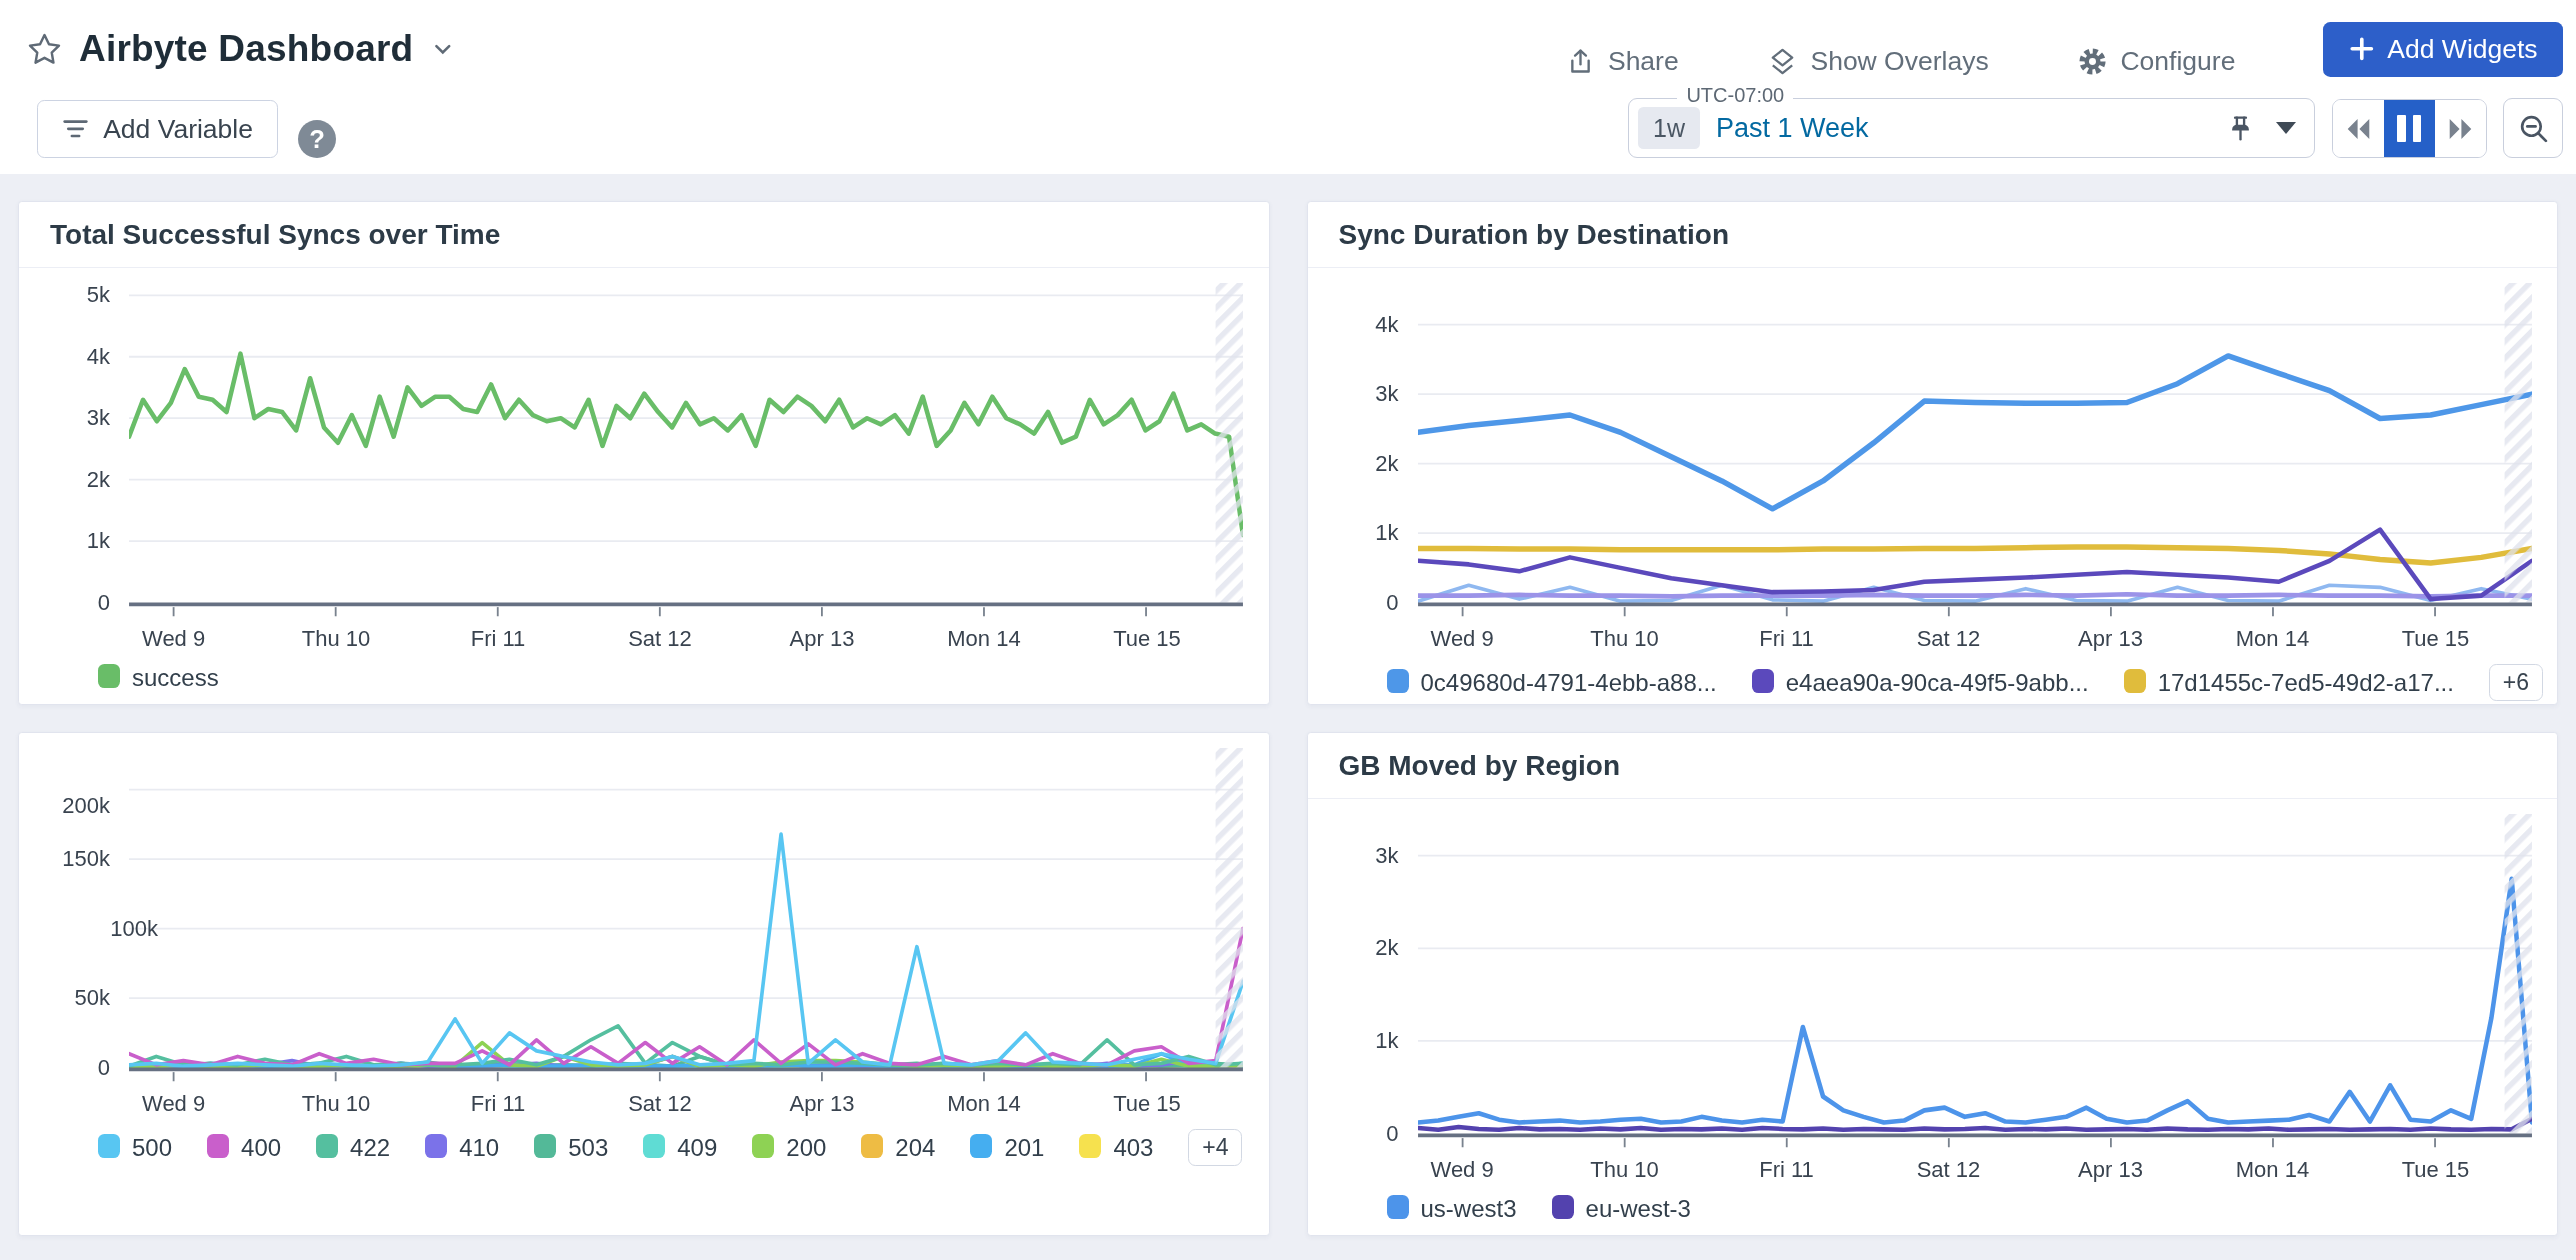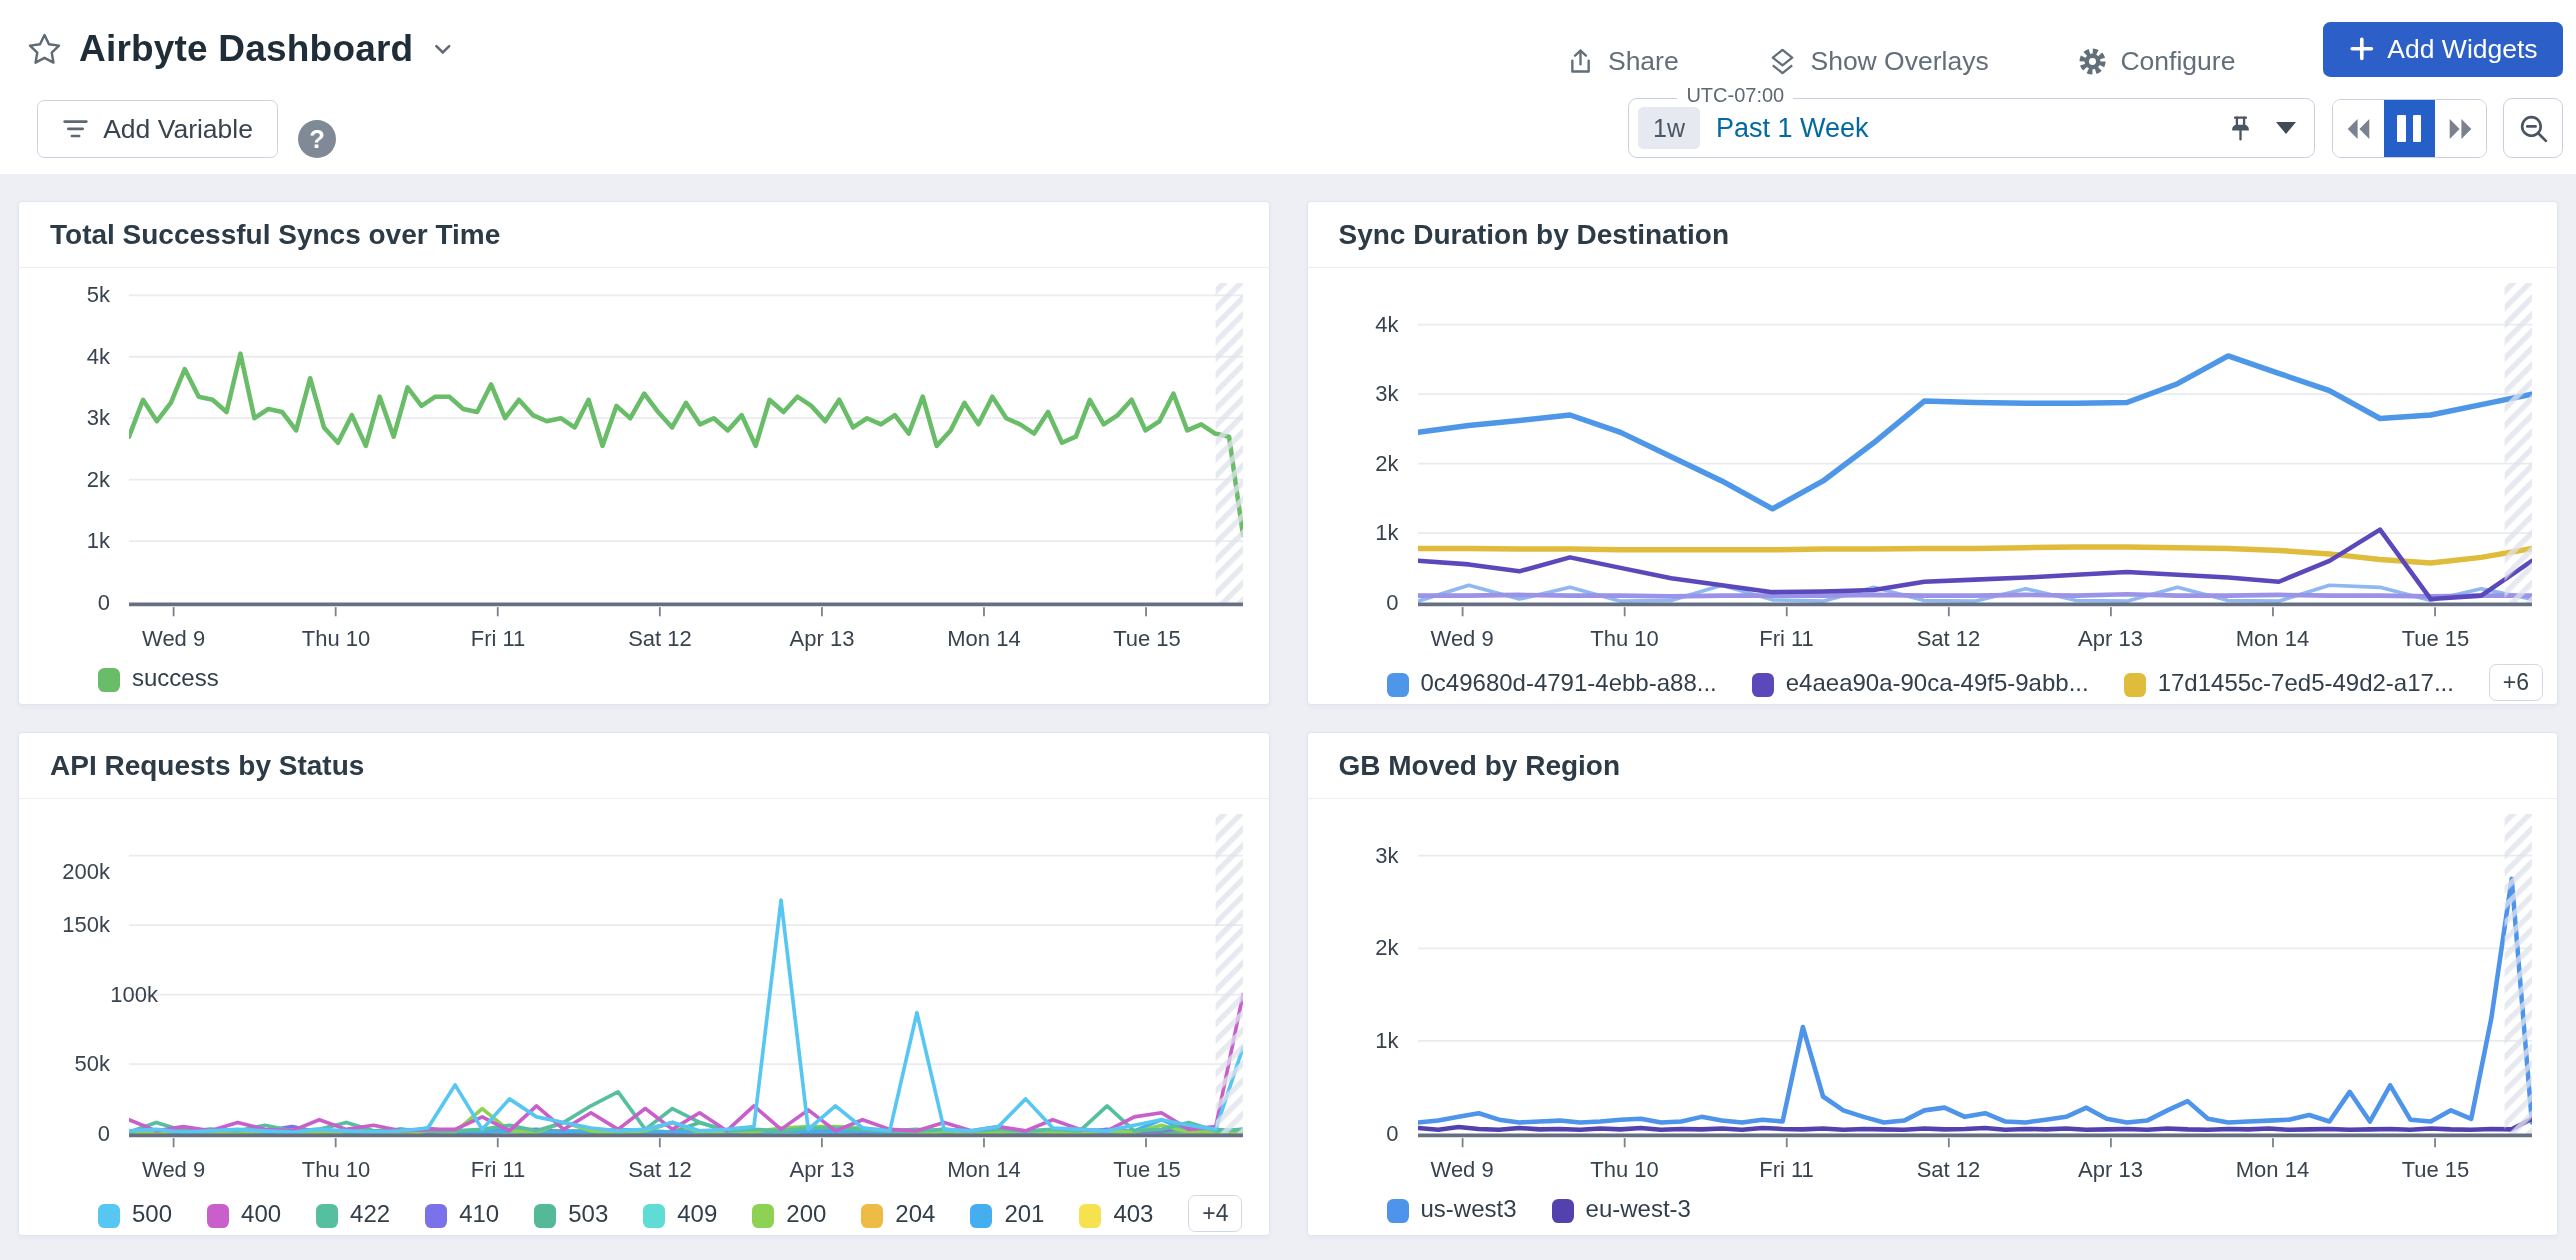--- a/index.html
+++ b/index.html
@@ -42,21 +42,21 @@
   .card { background:#fff; border:0.9px solid #e1e4ee; border-radius:3.7px; height:504px;
           box-shadow:0 1.8px 4.6px rgba(60,70,110,.05); overflow:hidden; }
   .card-title { height:66px; line-height:66px; padding-left:31px; font-size:28px; font-weight:600;
                 color:#2d3b47; border-bottom:1.8px solid #eceef5; cursor:pointer; }
   .chart { position:relative; padding:14.6px 0 0 0; }
   .plot { position:relative; margin:0 25.6px 0 110px; height:336px; }
   .ylabel { position:absolute; left:0; width:91px; text-align:right; font-size:22px; color:#39434f; }
   .xaxis { position:relative; margin:0 25.6px 0 110px; height:40px; }
   .xlabel { position:absolute; top:7.3px; width:128px; text-align:center; font-size:22px; color:#39434f; }
   .legend { display:flex; align-items:center; gap:35px; padding:5.5px 0 0 79px; }
-  .legend-item { display:flex; align-items:flex-end; gap:12px; cursor:pointer; }
+  .legend-item { display:flex; align-items:flex-start; gap:12px; cursor:pointer; }
   .swatch { width:22px; height:24px; border-radius:6.4px; }
   .legend-label { font-size:24px; color:#323f4b; }
   .overflow-chip { border:1.8px solid #d2d8e3; border-radius:7.3px; background:#fff; padding:3.7px 12.8px;
                    font-size:23px; color:#39444f; cursor:pointer; }
   svg.icon { display:block; }
 </style>
 </head>
 <body>
 
 <div class="header">
@@ -260,21 +260,20 @@
         </div>
     <div class="ylabel" style="top: 44px;">4k</div>
         <div class="ylabel" style="top: 113px;">3k</div>
         <div class="ylabel" style="top: 183px;">2k</div>
         <div class="ylabel" style="top: 252px;">1k</div>
         <div class="ylabel" style="top: 322px;">0</div>
       </div>
   </section>
 
   <section class="card">
-    <div class="card-title">API Requests by Status</div>
     <div class="chart">
       <div class="plot"><svg width="1114" height="336" viewBox="0 0 1220 368">
             <line x1="0" y1="45.652173913043484" x2="1220" y2="45.652173913043484" stroke="#e9ebf1" stroke-width="2"></line>
             <line x1="0" y1="121.73913043478261" x2="1220" y2="121.73913043478261" stroke="#e9ebf1" stroke-width="2"></line>
             <line x1="0" y1="197.82608695652175" x2="1220" y2="197.82608695652175" stroke="#e9ebf1" stroke-width="2"></line>
             <line x1="0" y1="273.9130434782609" x2="1220" y2="273.9130434782609" stroke="#e9ebf1" stroke-width="2"></line>
             <polyline points="0.0,348.5 29.8,348.5 59.5,348.5 89.3,348.5 119.0,348.5 148.8,348.5 178.5,348.5 208.3,348.5 238.0,348.5 267.8,348.5 297.6,348.5 327.3,348.5 357.1,348.5 386.8,348.5 416.6,348.5 446.3,348.5 476.1,348.5 505.9,348.5 535.6,348.5 565.4,348.5 595.1,348.5 624.9,348.5 654.6,348.5 684.4,348.5 714.1,348.5 743.9,348.5 773.7,348.5 803.4,348.5 833.2,348.5 862.9,348.5 892.7,348.5 922.4,348.5 952.2,348.5 982.0,348.5 1011.7,348.5 1041.5,348.5 1071.2,348.5 1101.0,348.5 1130.7,348.5 1160.5,348.5 1190.2,348.5 1220.0,348.5" fill="none" stroke="#f6e14e" stroke-width="4" stroke-linejoin="round" stroke-linecap="round"></polyline>
             <polyline points="0.0,348.5 29.8,348.5 59.5,348.5 89.3,347.0 119.0,348.5 148.8,348.5 178.5,348.5 208.3,347.0 238.0,348.5 267.8,348.5 297.6,348.5 327.3,347.0 357.1,348.5 386.8,348.5 416.6,347.0 446.3,348.5 476.1,348.5 505.9,348.5 535.6,347.0 565.4,348.5 595.1,348.5 624.9,348.5 654.6,347.0 684.4,348.5 714.1,348.5 743.9,347.0 773.7,348.5 803.4,348.5 833.2,348.5 862.9,347.0 892.7,348.5 922.4,348.5 952.2,348.5 982.0,347.0 1011.7,348.5 1041.5,348.5 1071.2,348.5 1101.0,347.0 1130.7,348.5 1160.5,348.5 1190.2,348.5 1220.0,347.0" fill="none" stroke="#eebc44" stroke-width="4" stroke-linejoin="round" stroke-linecap="round"></polyline>
             <polyline points="0.0,348.5 29.8,347.0 59.5,348.5 89.3,348.5 119.0,347.0 148.8,348.5 178.5,348.5 208.3,347.0 238.0,348.5 267.8,348.5 297.6,345.4 327.3,348.5 357.1,348.5 386.8,347.0 416.6,348.5 446.3,348.5 476.1,347.0 505.9,348.5 535.6,348.5 565.4,347.0 595.1,348.5 624.9,348.5 654.6,347.0 684.4,348.5 714.1,348.5 743.9,347.0 773.7,345.4 803.4,348.5 833.2,348.5 862.9,347.0 892.7,348.5 922.4,348.5 952.2,347.0 982.0,348.5 1011.7,348.5 1041.5,347.0 1071.2,348.5 1101.0,348.5 1130.7,347.0 1160.5,348.5 1190.2,348.5 1220.0,347.0" fill="none" stroke="#5fdcd4" stroke-width="4" stroke-linejoin="round" stroke-linecap="round"></polyline>
             <polyline points="0.0,347.0 29.8,348.5 59.5,345.4 89.3,348.5 119.0,347.0 148.8,348.5 178.5,347.0 208.3,345.4 238.0,348.5 267.8,347.0 297.6,348.5 327.3,343.9 357.1,348.5 386.8,347.0 416.6,345.4 446.3,348.5 476.1,347.0 505.9,348.5 535.6,345.4 565.4,347.0 595.1,348.5 624.9,337.8 654.6,347.0 684.4,348.5 714.1,345.4 743.9,348.5 773.7,347.0 803.4,348.5 833.2,347.0 862.9,345.4 892.7,348.5 922.4,347.0 952.2,348.5 982.0,347.0 1011.7,348.5 1041.5,345.4 1071.2,348.5 1101.0,347.0 1130.7,348.5 1160.5,347.0 1190.2,345.4 1220.0,348.5" fill="none" stroke="#53b998" stroke-width="4" stroke-linejoin="round" stroke-linecap="round"></polyline>

